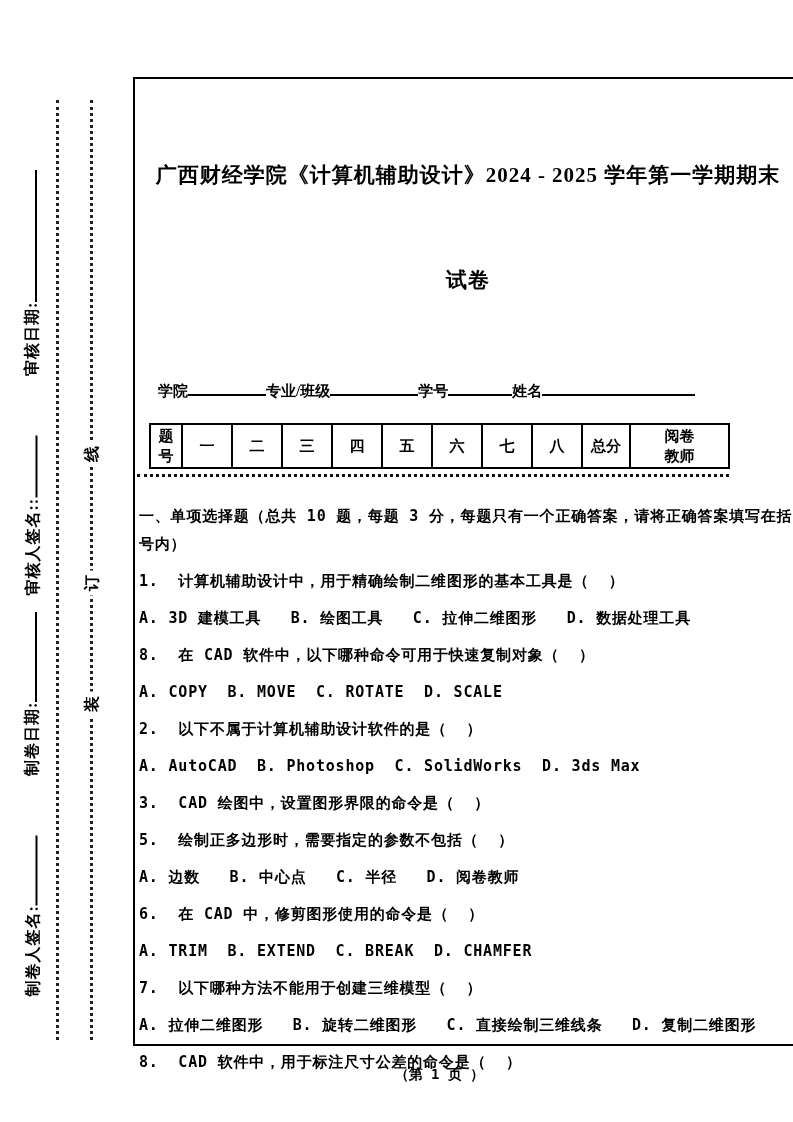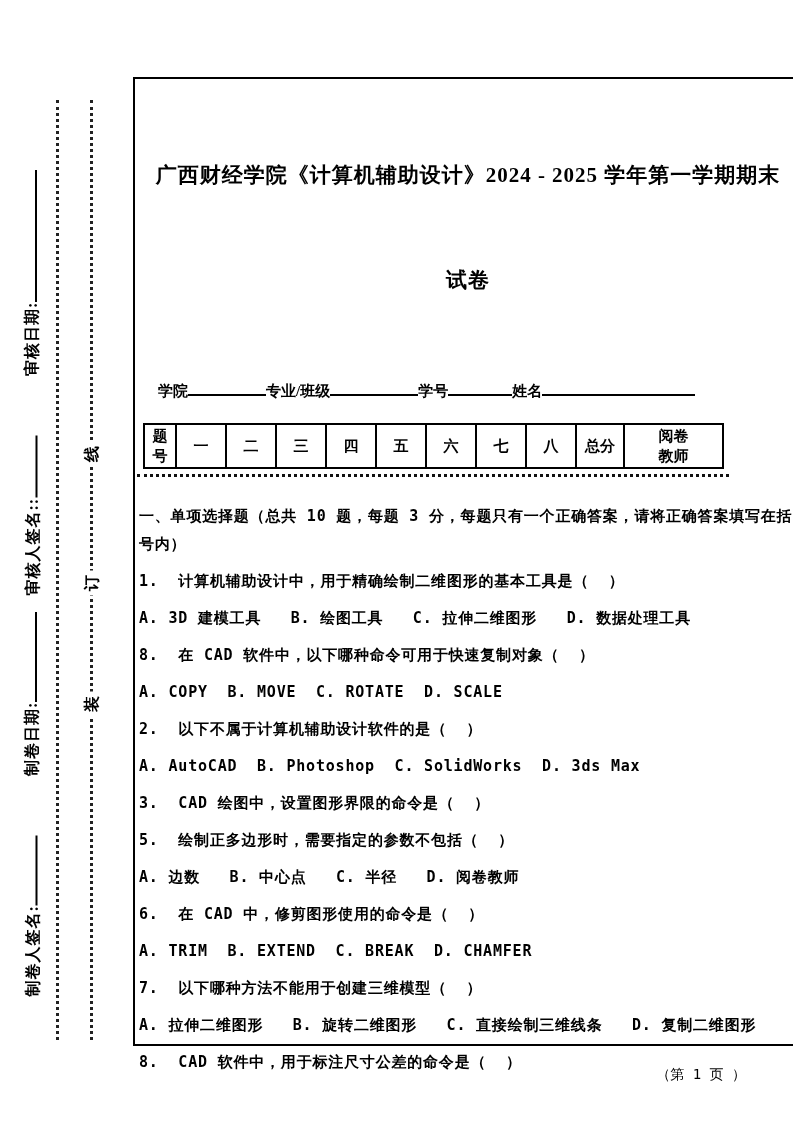--- a/index.html
+++ b/index.html
@@ -37,21 +37,21 @@
     padding-top:9px; text-align:center;
     font-size:21px; font-weight:700; line-height:35px; letter-spacing:1px;
     white-space:pre;
   }
   .info-row {
     margin-top:14px; margin-left:19px; display:flex; align-items:baseline;
     font-size:15px; font-weight:700; white-space:pre;
   }
   .info-line { display:inline-block; border-bottom:2px solid #000; height:5px; }
   table.score {
-    margin-top:22px; margin-left:4px; border-collapse:collapse; table-layout:fixed;
+    margin-top:22px; margin-left:10px; border-collapse:collapse; table-layout:fixed;
   }
   table.score th, table.score td {
     border:2px solid #000; text-align:center; vertical-align:middle;
     font-size:15px; font-weight:600; padding:0; line-height:20px;
   }
   table.score tr.hdr  { height:44px; }
   table.score tr.body { height:46px; }
   .w1 { display:inline-block; width:1.2em; line-height:20px; }
   .w2 { display:inline-block; width:2.2em; line-height:20px; }
   .dotted-sep {
@@ -64,22 +64,22 @@
     letter-spacing:0.8px; white-space:pre-wrap;
     font-family:"DejaVu Sans Mono", monospace;
   }
   .q-line, .a-line {
     margin-top:10px; font-size:15px; line-height:27px; letter-spacing:0.8px;
     white-space:pre-wrap; font-family:"DejaVu Sans Mono", monospace;
   }
   .q-line { font-weight:600; }
   .a-line { font-weight:700; }
   .page-footer {
-    position:absolute; left:133px; top:1066px; width:613px; text-align:right;
-    font-size:14px; font-weight:400; white-space:pre;
+    position:absolute; left:133px; top:1066px; width:613px; text-align:center;
+    font-size:14px; font-weight:700; white-space:pre;
     font-family:"DejaVu Sans Mono", monospace;
   }
 </style>
 </head>
 <body>
 
 <div class="page">
 
   <div class="dotline dotline-1"></div>
   <div class="dotline dotline-2"></div>

